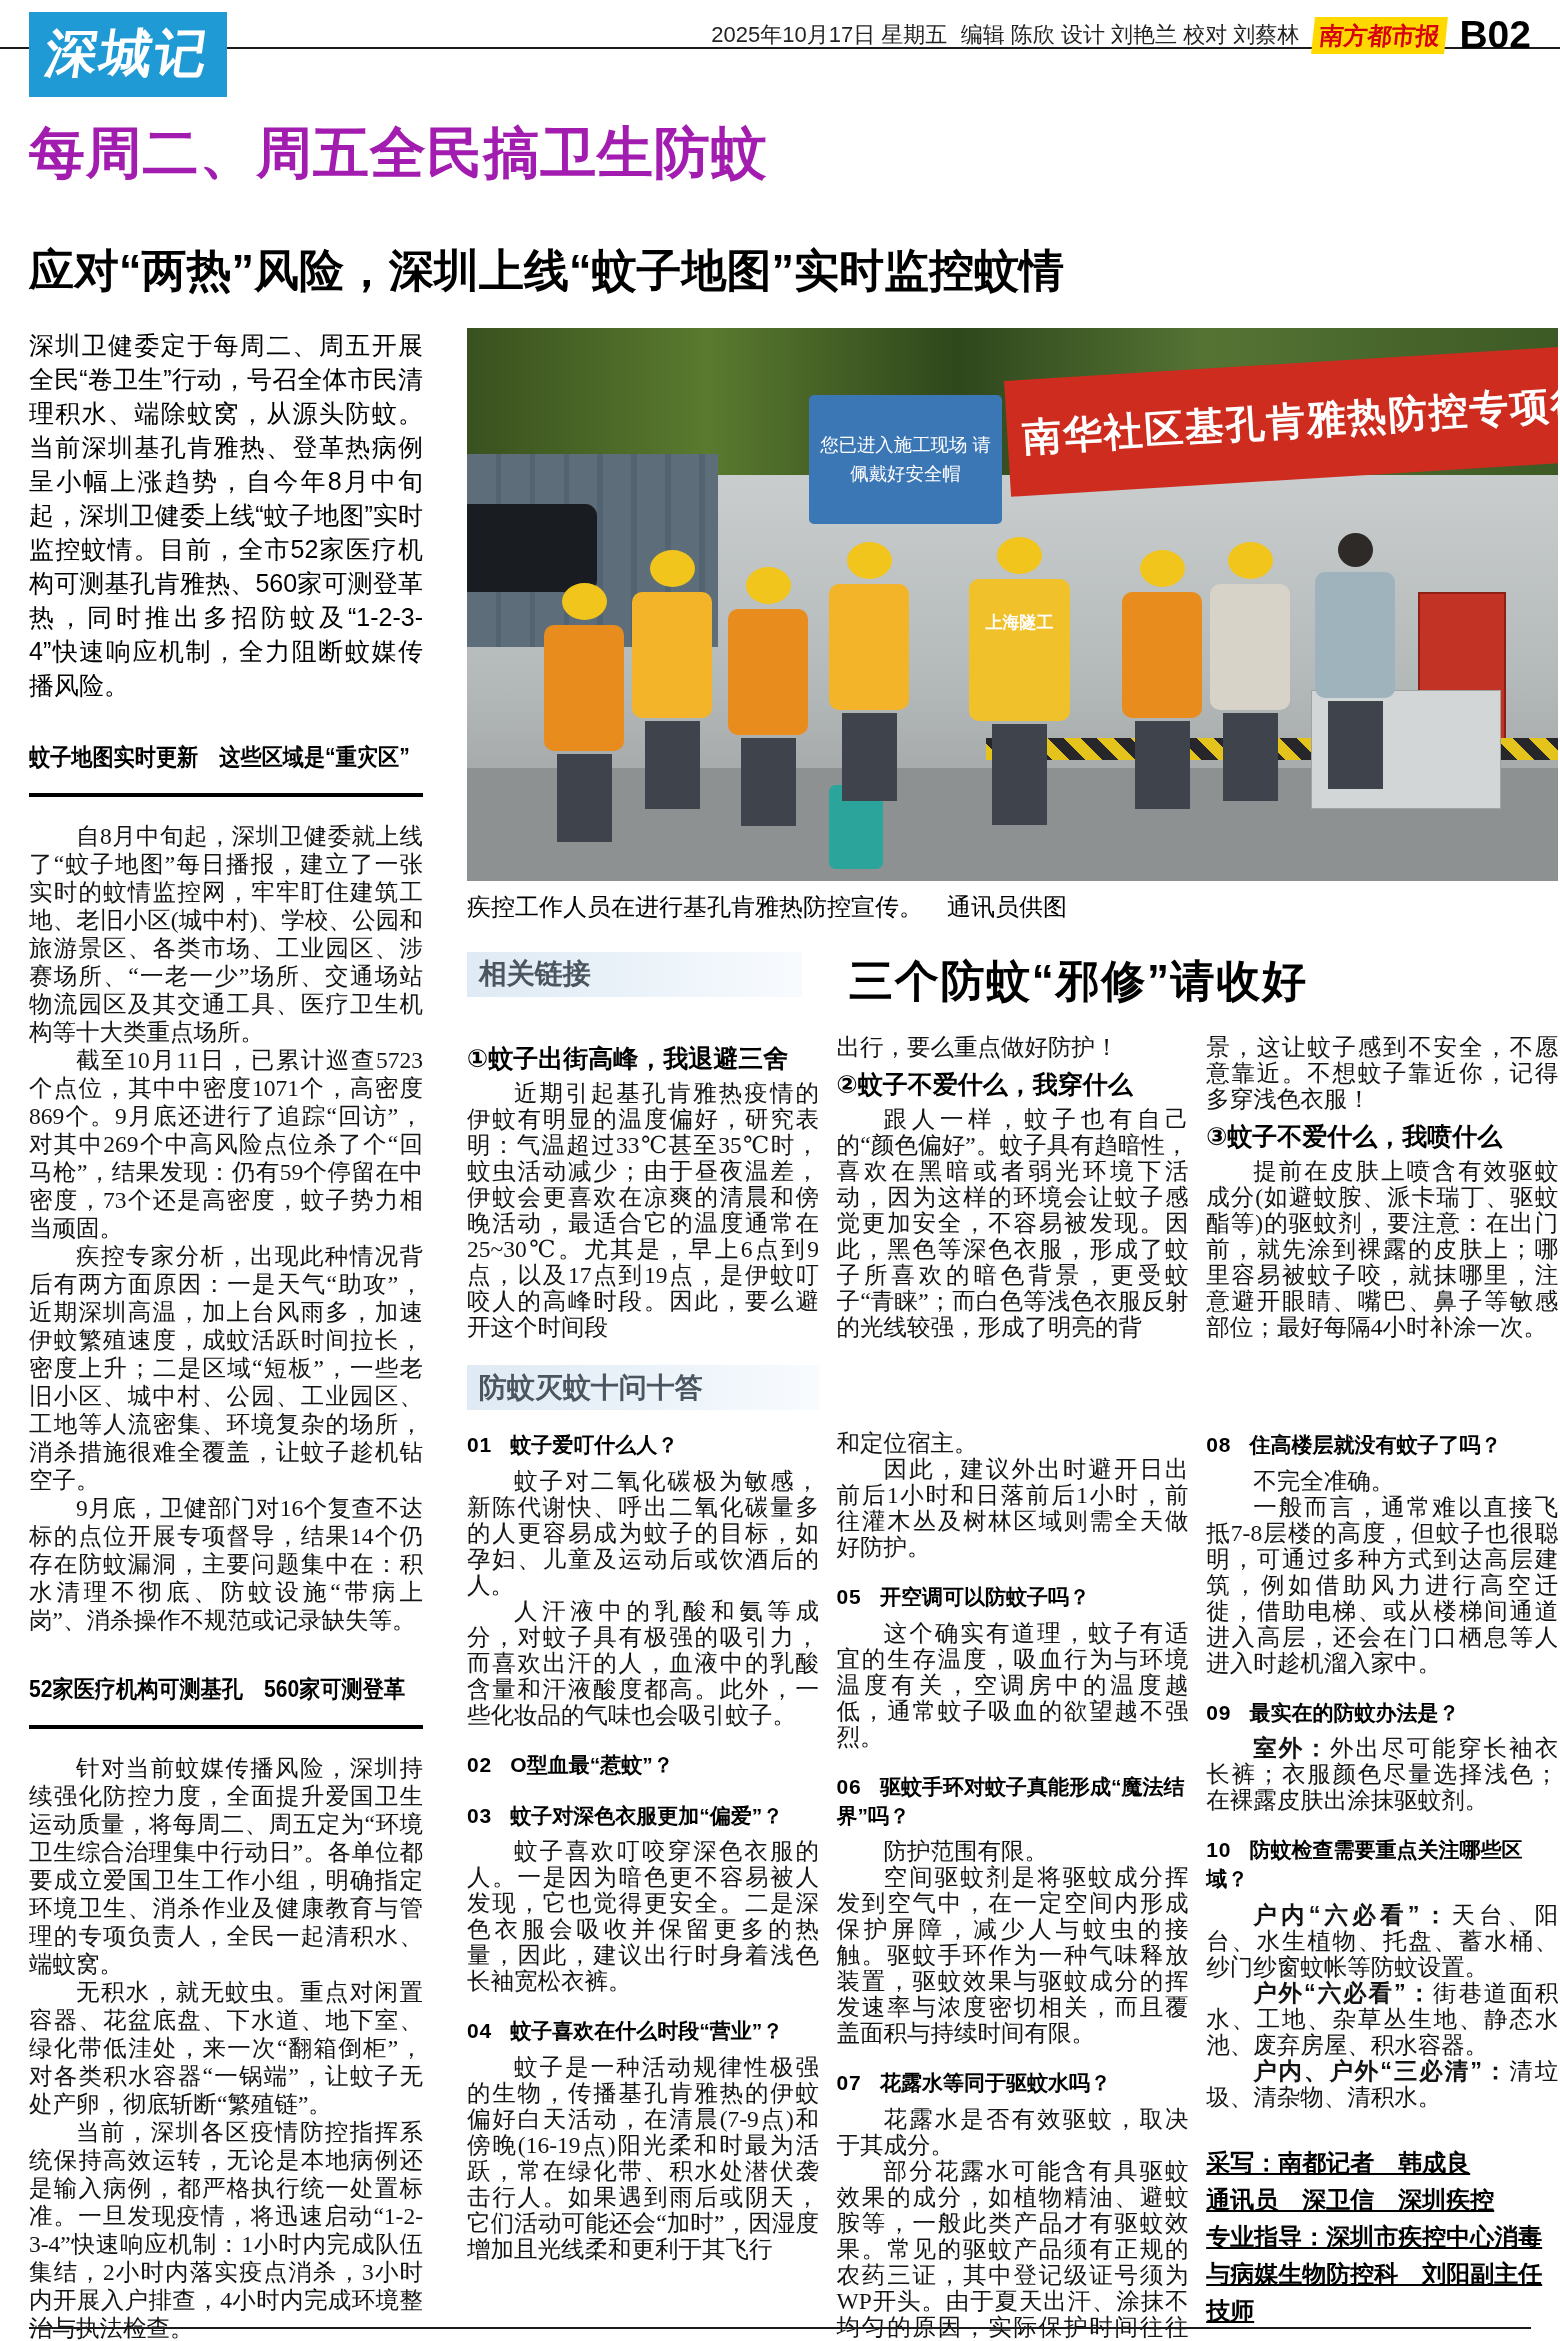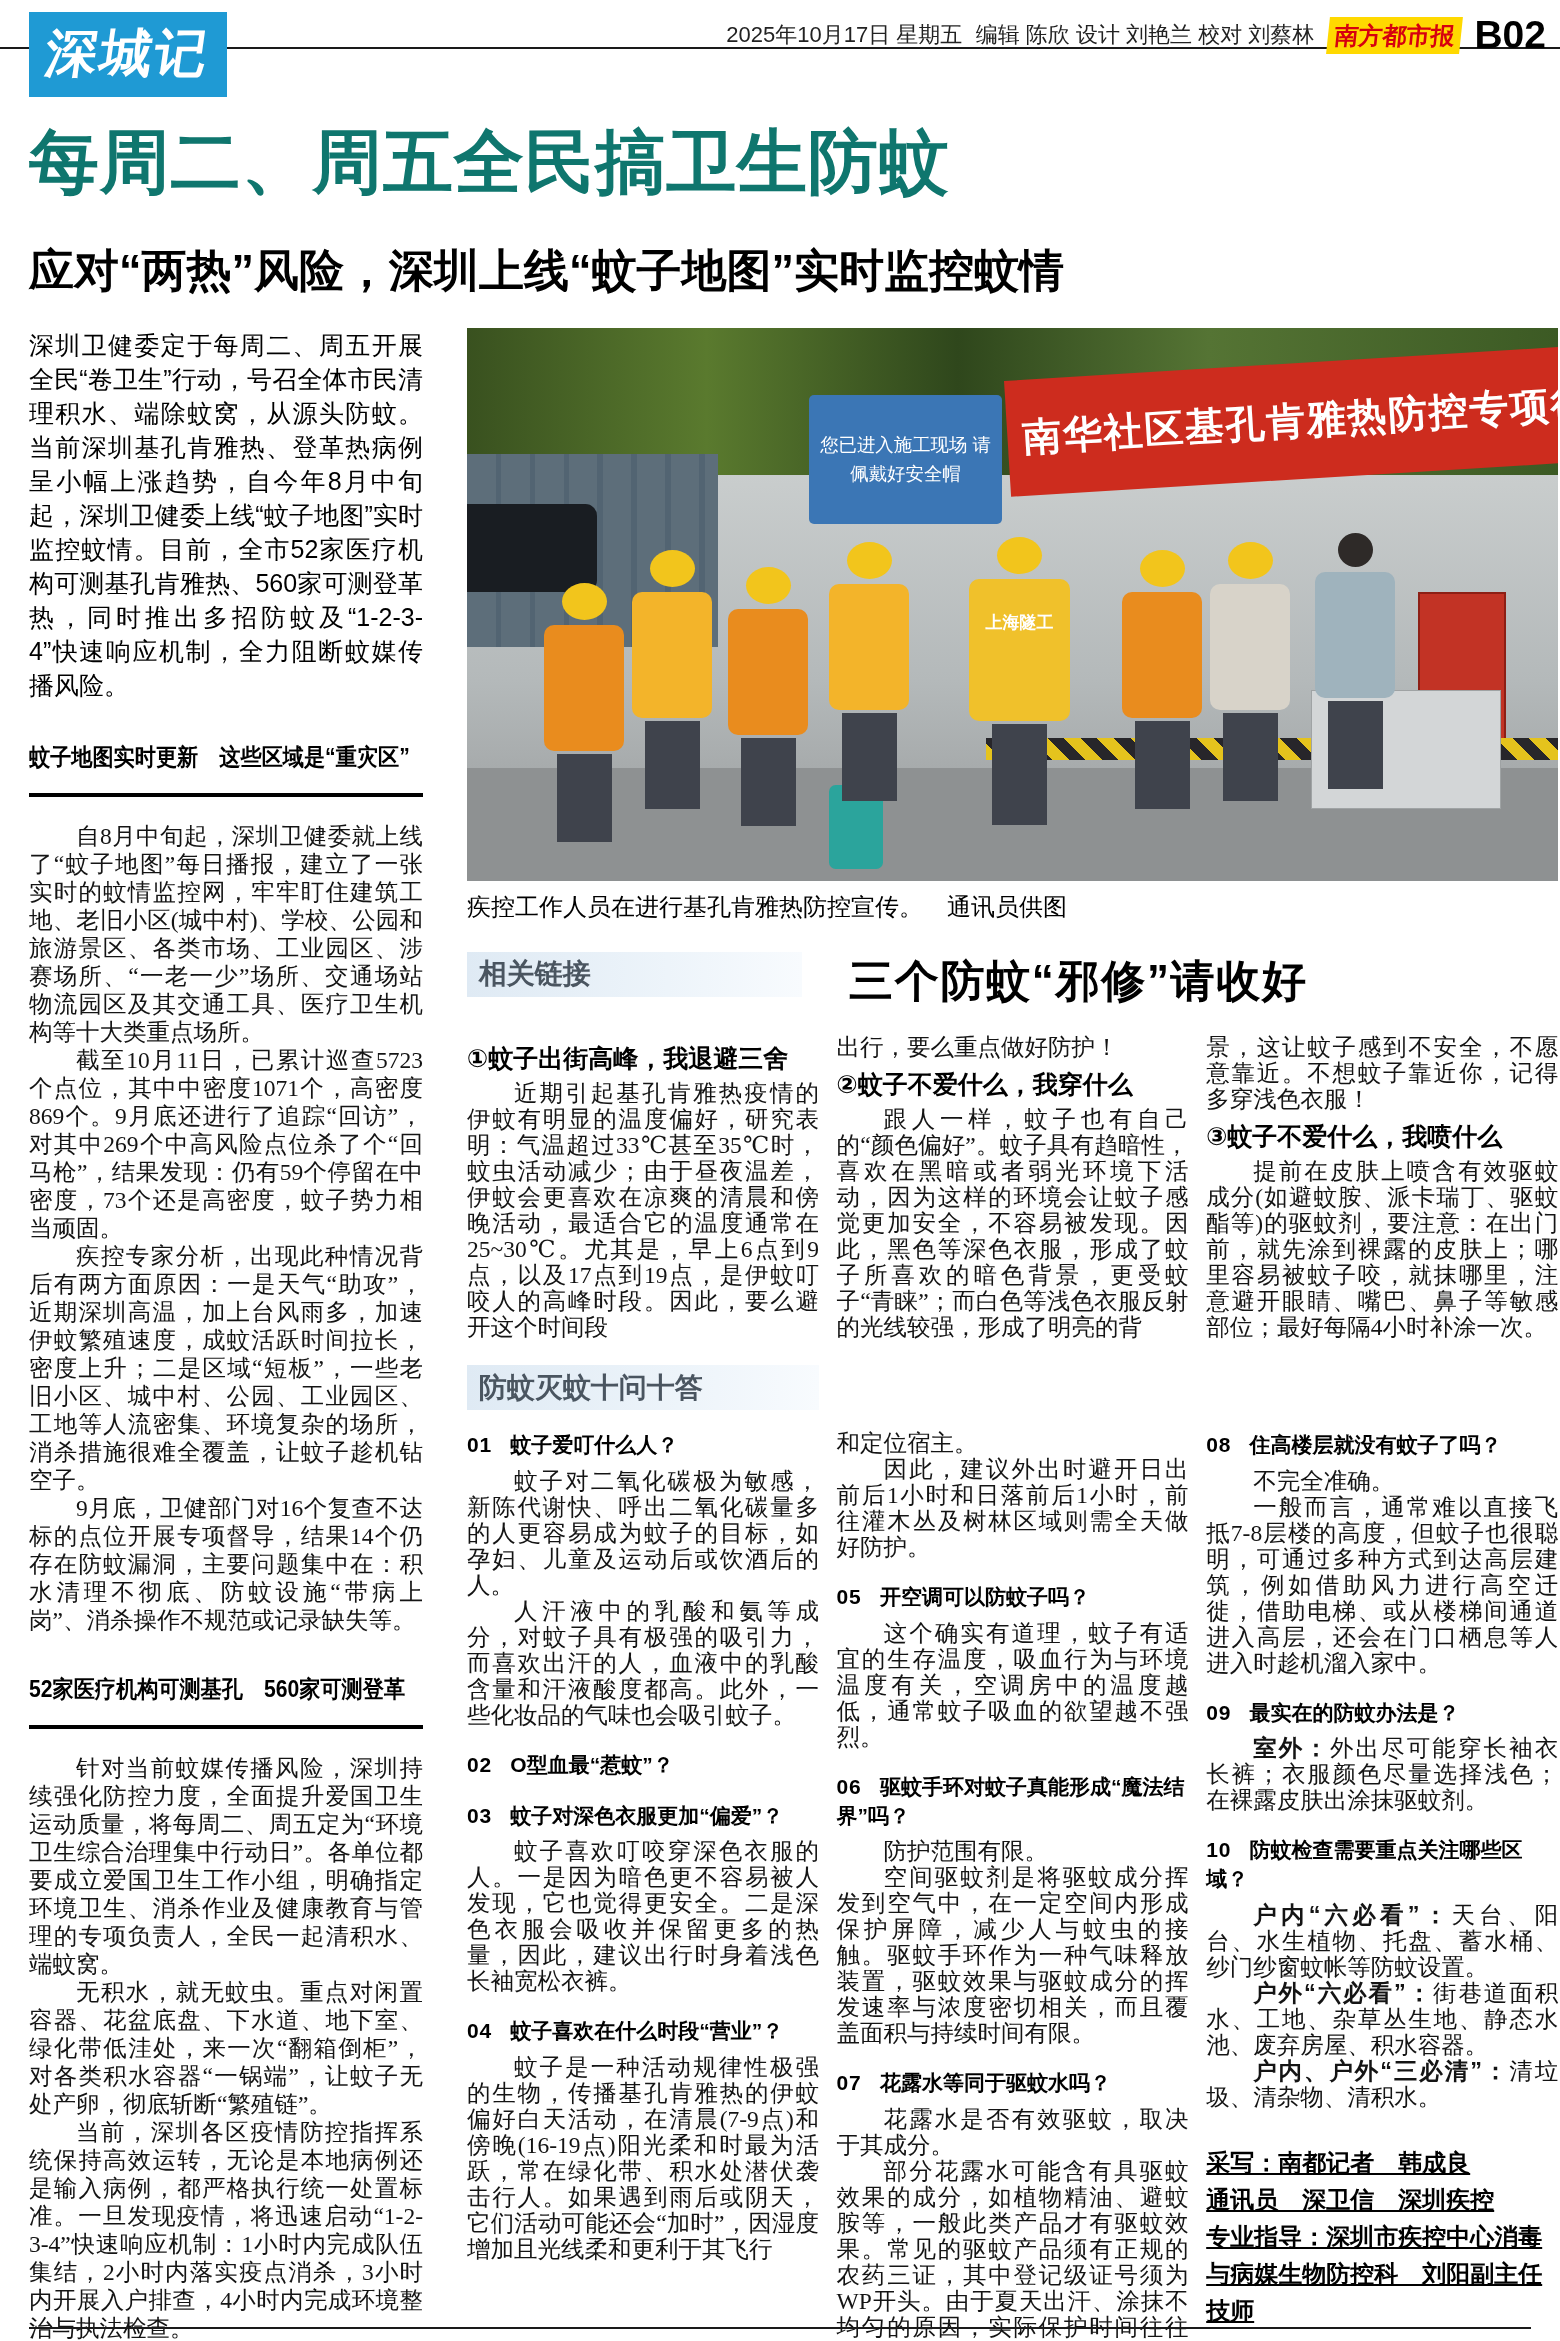--- a/index.html
+++ b/index.html
@@ -4,27 +4,27 @@
 <style>
   html,body{margin:0;padding:0;width:1560px;height:2342px;overflow:hidden;background:#ffffff;}
   body{font-family:"Liberation Sans","DejaVu Sans",sans-serif;color:#111;}
   .serif{font-family:"Liberation Serif","DejaVu Serif",serif;}
 
   
   .top-rule{position:absolute;top:47px;left:0;width:1560px;height:1.7px;background:#1a1a1a;z-index:1;}
   .brand-box{position:absolute;top:11.7px;left:29px;width:198px;height:85px;background:#1f9ad4;z-index:2;
              display:flex;align-items:center;justify-content:center;}
   .brand-box span{color:#fff;font-size:52px;font-weight:900;letter-spacing:2.5px;transform:skewX(-8deg);}
-  .header-right{position:absolute;top:13.4px;right:14px;display:flex;align-items:center;gap:13.4px;z-index:2;}
+  .header-right{position:absolute;top:13.4px;right:29px;display:flex;align-items:center;gap:13.4px;z-index:2;}
   .header-right .meta{font-size:22px;color:#222;}
   .paper-logo{background:#ffd900;color:#d6000f;font-weight:900;font-size:24px;padding:2.5px 6.7px;transform:skewX(-6deg);}
   .page-no{font-size:39px;font-weight:900;color:#000;}
 
   
-  .main-title{position:absolute;top:116px;left:29px;font-size:70px;font-weight:900;letter-spacing:0.8px;white-space:nowrap;color:#0f766e;}
+  .main-title{position:absolute;top:116px;left:29px;font-size:56px;font-weight:900;letter-spacing:0.8px;white-space:nowrap;color:#a21caf;}
   .sub-title{position:absolute;top:241px;left:29px;font-size:45px;font-weight:700;white-space:nowrap;color:#000;}
 
   
   .left-col{position:absolute;top:328px;left:29px;width:394px;}
   .lead{font-size:25px;line-height:34px;text-align:justify;margin:0;color:#000;}
   .sec-head{font-size:23.5px;font-weight:900;margin:39px 0 0 0;white-space:nowrap;transform:scaleX(.9);transform-origin:left;color:#000;}
   .sec-rule{height:4.2px;background:#000;margin:20px 0 25px 0;}
   p.body{font-size:23.5px;line-height:28px;text-align:justify;text-indent:2em;margin:0;color:#141414;}
   p.body.noindent{text-indent:0;}
 

